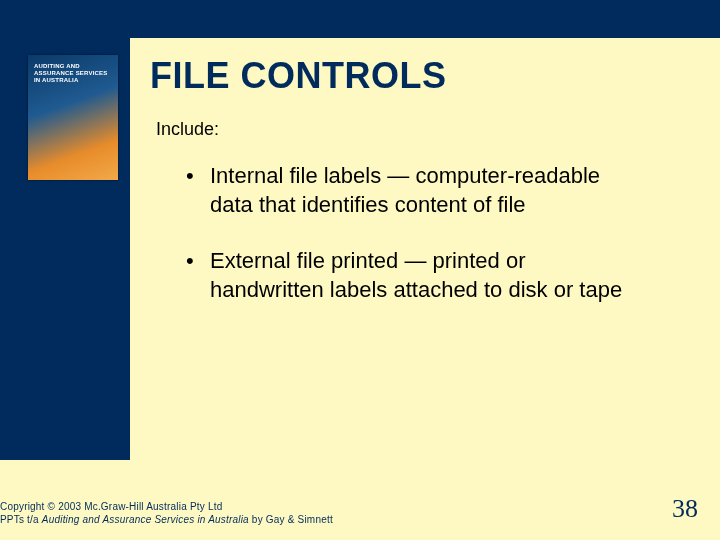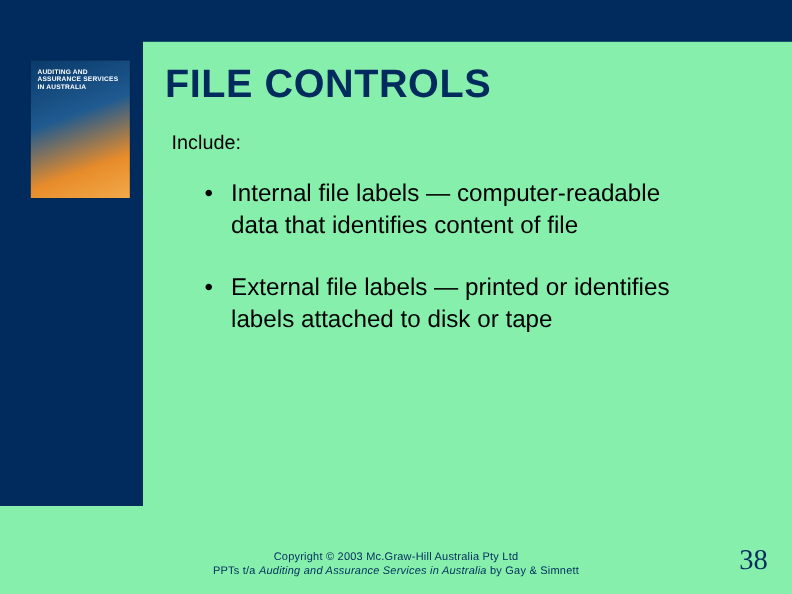--- a/index.html
+++ b/index.html
@@ -8,21 +8,21 @@
     width: 720px;
     height: 540px;
     overflow: hidden;
     font-family: Verdana, Geneva, sans-serif;
     background: #ffffff;
   }
   .slide {
     position: relative;
     width: 720px;
     height: 540px;
-    background: #86efac;
+    background: #fef9c3;
   }
   .topband {
     position: absolute;
     top: 0;
     left: 0;
     width: 720px;
     height: 38px;
     background: #002b5c;
   }
   .sideband {
@@ -87,21 +87,21 @@
     left: 0;
     top: 0;
     font-size: 22px;
     color: #000000;
   }
   .footer {
     position: absolute;
     left: 0;
     bottom: 14px;
     width: 720px;
-    text-align: center;
+    text-align: left;
     font-family: Arial, Helvetica, sans-serif;
     font-size: 10px;
     color: #002b5c;
     line-height: 1.25;
     letter-spacing: 0.2px;
   }
   .footer .l1, .footer .l2, .footer .l3 {
     display: block;
   }
   .footer .ital {
@@ -126,21 +126,21 @@
 
   <div class="cover">
     <div class="cover-title">AUDITING AND ASSURANCE SERVICES IN AUSTRALIA</div>
   </div>
 
   <div class="content">
     <h1 class="title">FILE CONTROLS</h1>
     <p class="intro">Include:</p>
     <ul class="bullets">
       <li>Internal file labels — computer-readable data that identifies content of file</li>
-      <li>External file labels — printed or identifies labels attached to disk or tape</li>
+      <li>External file printed — printed or handwritten labels attached to disk or tape</li>
     </ul>
   </div>
 
   <div class="footer">
     <span class="l1">
       <span>Copyright </span><span>©</span><span> 2003 Mc.Graw-Hill Australia Pty Ltd</span>
     </span>
     <span class="l2">
       <span>PPTs t/a </span><span class="ital">Auditing and Assurance Services in Australia</span><span> by Gay &amp; Simnett</span>
     </span>

